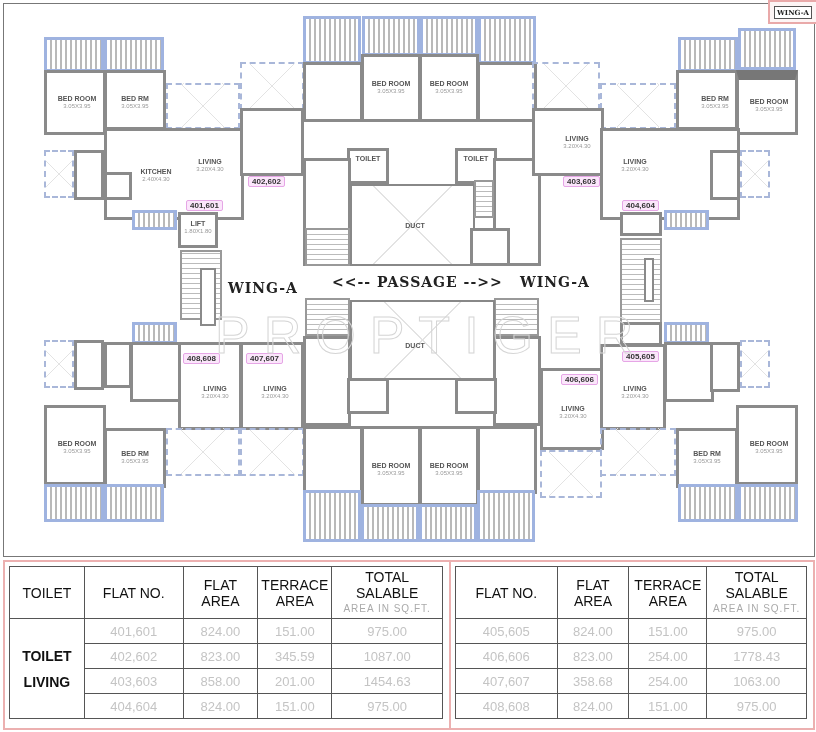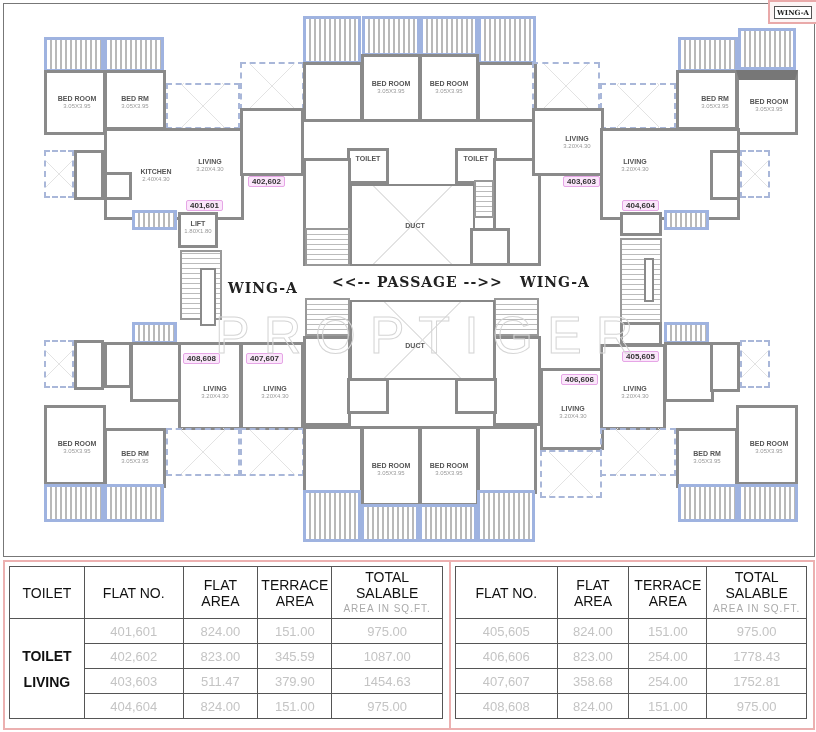--- a/index.html
+++ b/index.html
@@ -201,22 +201,22 @@
       <td>975.00</td>
     </tr>
     <tr>
       <td>402,602</td>
       <td>823.00</td>
       <td>345.59</td>
       <td>1087.00</td>
     </tr>
     <tr>
       <td>403,603</td>
-      <td>511.47</td>
-      <td>379.90</td>
+      <td>858.00</td>
+      <td>201.00</td>
       <td>1454.63</td>
     </tr>
     <tr>
       <td>404,604</td>
       <td>824.00</td>
       <td>151.00</td>
       <td>975.00</td>
     </tr>
     </tbody>
     </table>
@@ -244,21 +244,21 @@
     <tr>
       <td>406,606</td>
       <td>823.00</td>
       <td>254.00</td>
       <td>1778.43</td>
     </tr>
     <tr>
       <td>407,607</td>
       <td>358.68</td>
       <td>254.00</td>
-      <td>1752.81</td>
+      <td>1063.00</td>
     </tr>
     <tr>
       <td>408,608</td>
       <td>824.00</td>
       <td>151.00</td>
       <td>975.00</td>
     </tr>
   </tbody>
     </table>
 </div>

